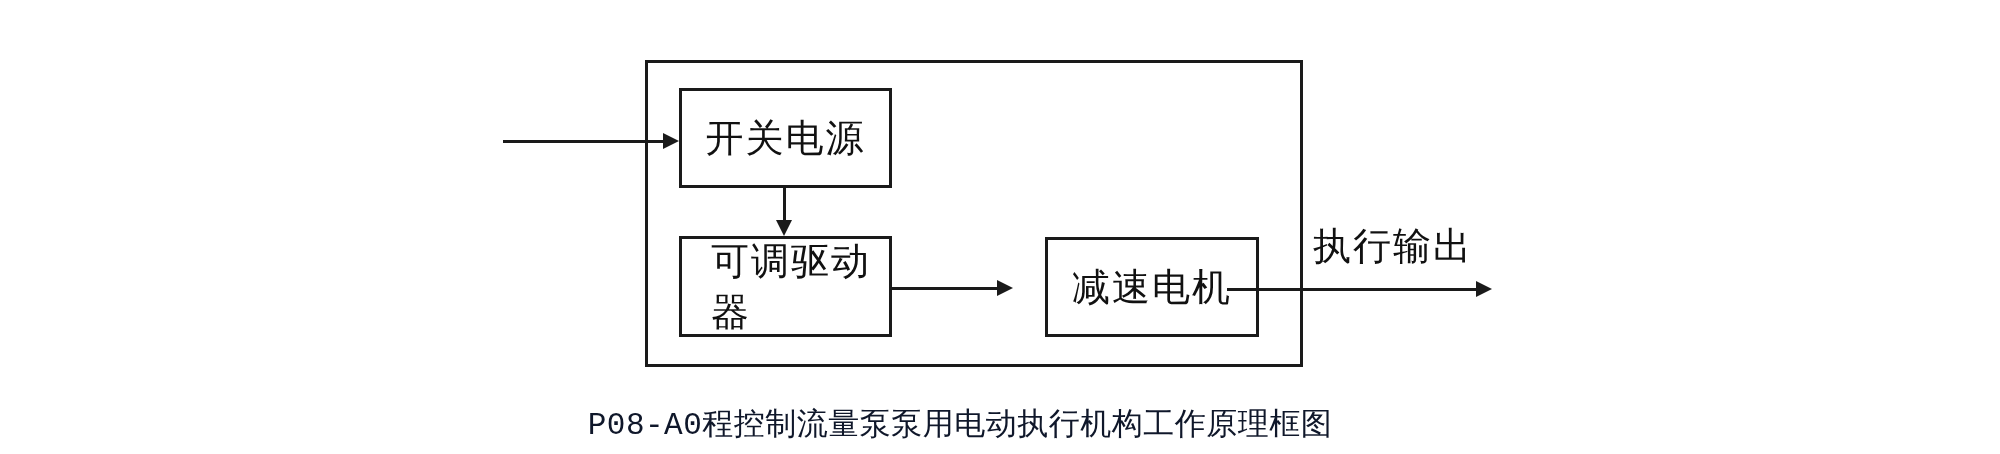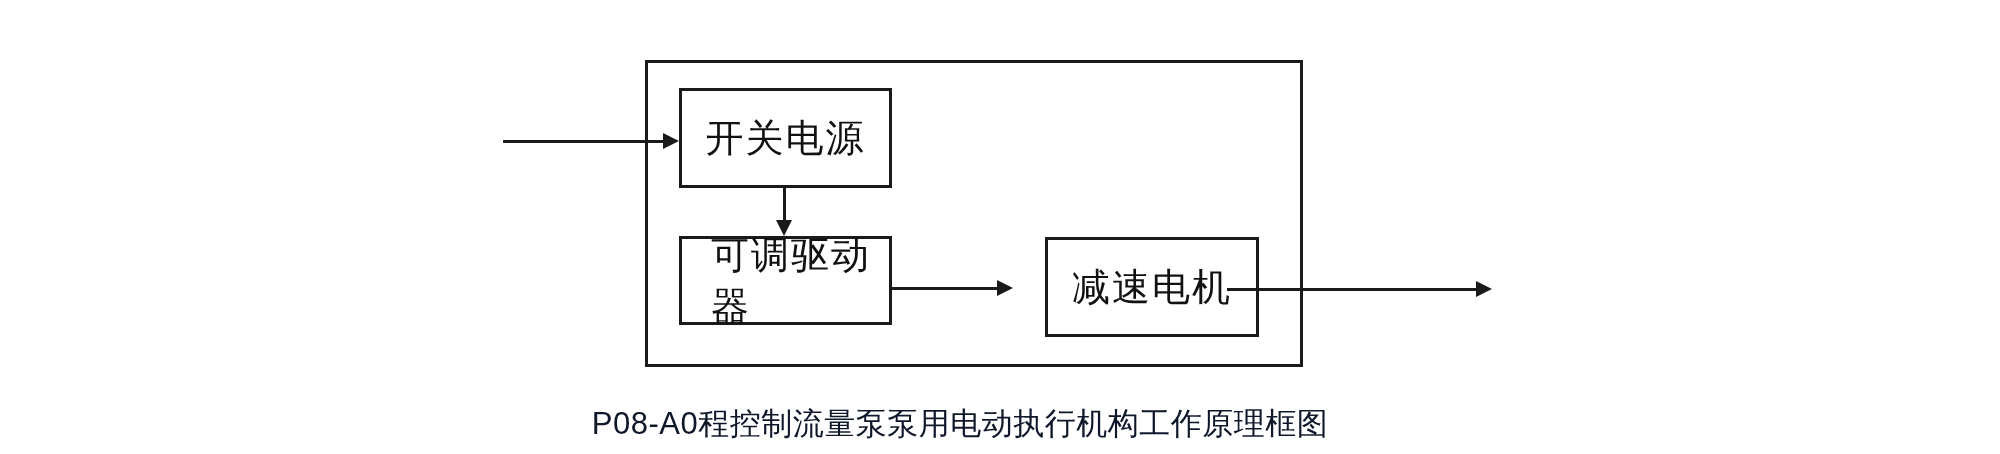--- a/index.html
+++ b/index.html
@@ -5,21 +5,21 @@
   html, body {
     margin: 0;
     padding: 0;
     background: #ffffff;
   }
   #canvas {
     position: relative;
     width: 2000px;
     height: 454px;
     background: #ffffff;
-    font-family: Liberation Sans, sans-serif;
+    font-family: Liberation Mono, monospace;
     color: #111111;
     overflow: hidden;
   }
   .outer-box {
     position: absolute;
     left: 645px;
     top: 60px;
     width: 652px;
     height: 301px;
     border: 3px solid #1a1a1a;
@@ -31,21 +31,21 @@
     background: #ffffff;
     display: flex;
     align-items: center;
     justify-content: center;
     font-size: 38px;
     letter-spacing: 2px;
     color: #111111;
     box-sizing: border-box;
   }
   #box-power  { left: 679px; top: 88px;  width: 213px; height: 100px; }
-  #box-driver { left: 679px; top: 236px; width: 213px; height: 89px; padding-left: 29px; }
+  #box-driver { left: 679px; top: 236px; width: 213px; height: 101px; padding-left: 29px; }
   #box-motor  { left: 1013px; top: 237px; width: 214px; height: 100px; margin-left: 32px; }
 
   .hline {
     position: absolute;
     height: 2.5px;
     background: #1a1a1a;
   }
   .vline {
     position: absolute;
     width: 2.5px;
@@ -128,16 +128,17 @@
 
   <div class="vline" id="arrow-down-line"></div>
   <div class="arrowhead-down" id="arrow-down-head"></div>
 
   <div class="hline" id="arrow-mid-line"></div>
   <div class="arrowhead-right" id="arrow-mid-head"></div>
 
   <div class="hline" id="arrow-out-line"></div>
   <div class="arrowhead-right" id="arrow-out-head"></div>
 
+  <div id="output-label">执行输出</div>
 
   <div id="caption">P08-A0程控制流量泵泵用电动执行机构工作原理框图</div>
 
 </div>
 
 </body></html>

